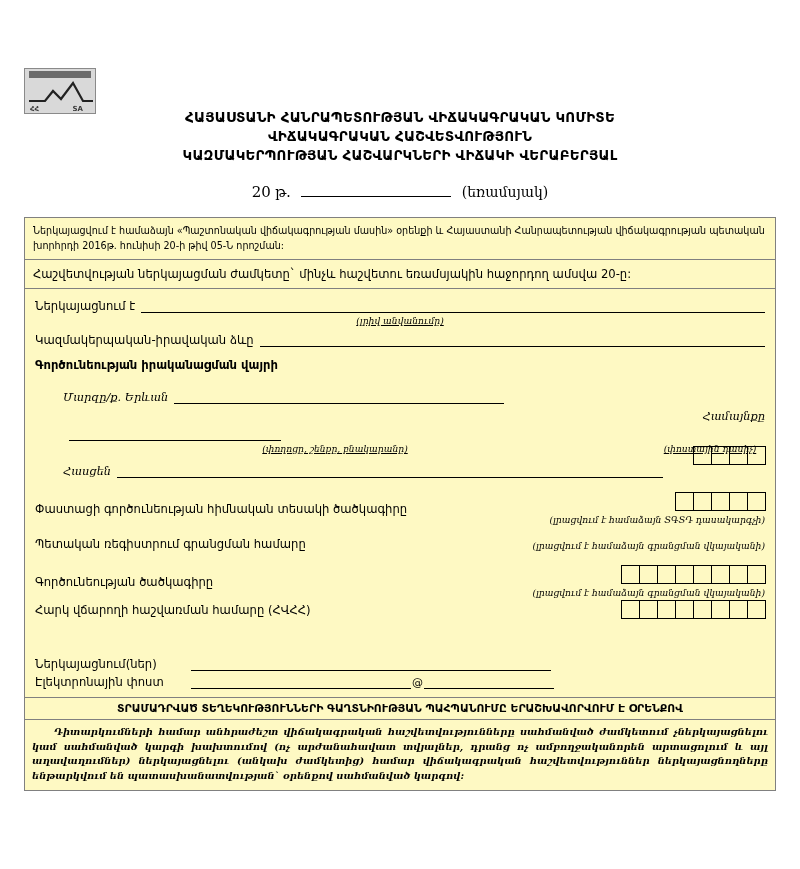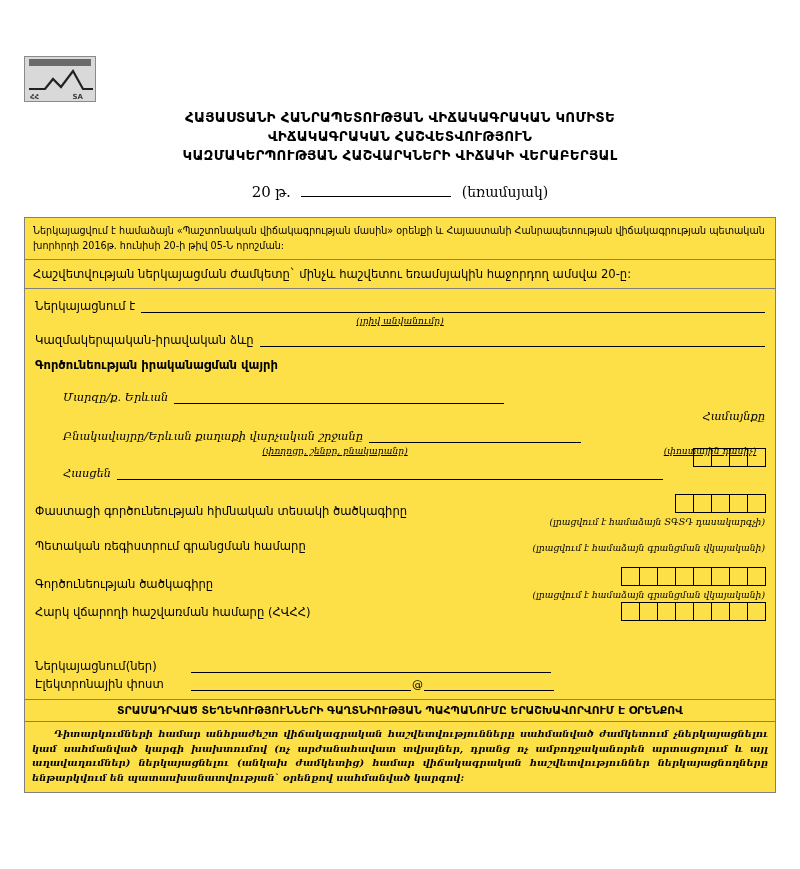--- a/index.html
+++ b/index.html
@@ -26,21 +26,21 @@
 
   
   .topbar {
     position: relative;
     height: 60px;
     margin: 52px 24px 0 24px;
   }
   .logo {
     position: absolute;
     left: 0;
-    top: 4px;
+    top: 16px;
     width: 72px;
     height: 46px;
     border: 1px solid #8a8a8a;
     background: #d9d9d9;
     box-sizing: border-box;
   }
   .logo .logo-top {
     position: absolute;
     left: 4px;
     right: 4px;
@@ -108,21 +108,21 @@
     border-bottom: 1px solid #000;
     margin: 0 6px;
     height: 13px;
   }
 
   
   .box {
     margin: 16px 24px 0 24px;
     border: 1px solid #808080;
     box-sizing: border-box;
-    background: #fde047;
+    background: #fef9c3;
   }
   .legal {
     font-size: 9.6px;
     line-height: 14.5px;
     padding: 6px 8px 6px 8px;
     border-bottom: 1px solid #808080;
   }
   .deadline {
     font-size: 11.6px;
     padding: 7px 8px 7px 8px;
@@ -275,21 +275,20 @@
         <span class="lbl ital">Մարզը/ք. Երևան</span>
         <span class="fill" style="max-width:330px;"></span>
       </div>
 
       <div class="row indent" style="margin-top:5px;flex-direction:column;">
         <span class="lbl ital">Համայնքը</span>
         <span class="fill" style="max-width:395px;margin-left:1px;"></span>
       </div>
 
       <div class="row indent" style="margin-top:5px;">
-        <span class="lbl ital">Բնակավայրը/Երևան քաղաքի վարչական շրջանը</span>
         <span class="fill" style="max-width:212px;"></span>
       </div>
 
       <div style="position:relative;height:16px;margin-top:2px;">
         <div class="caption" style="position:absolute;left:150px;width:300px;">(փողոցը, շենքը, բնակարանը)</div>
         <div class="caption" style="position:absolute;right:0;width:110px;">(փոստային դասիչ)</div>
       </div>
 
       <div style="position:relative;">
         <div class="row indent" style="margin-top:5px;width:600px;">

